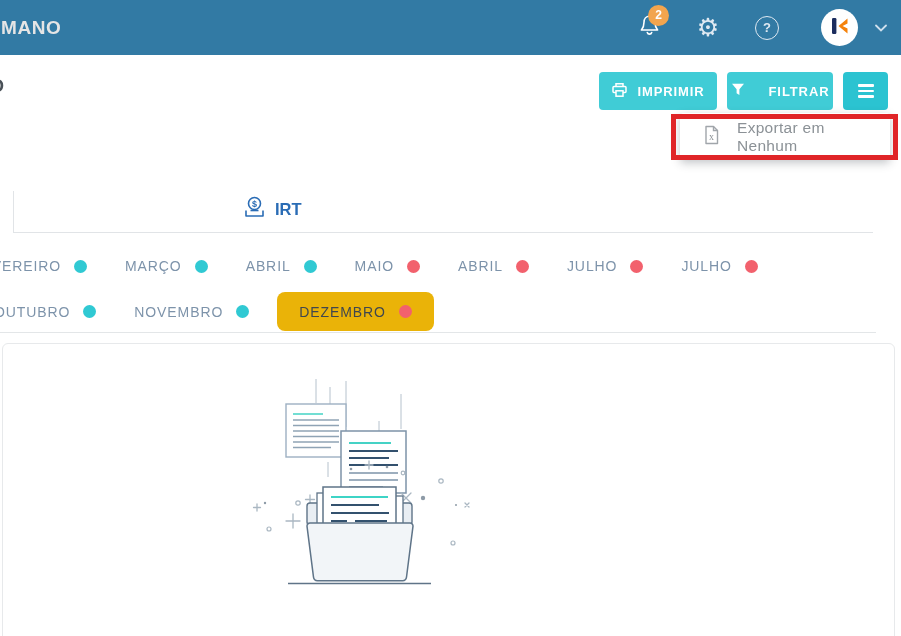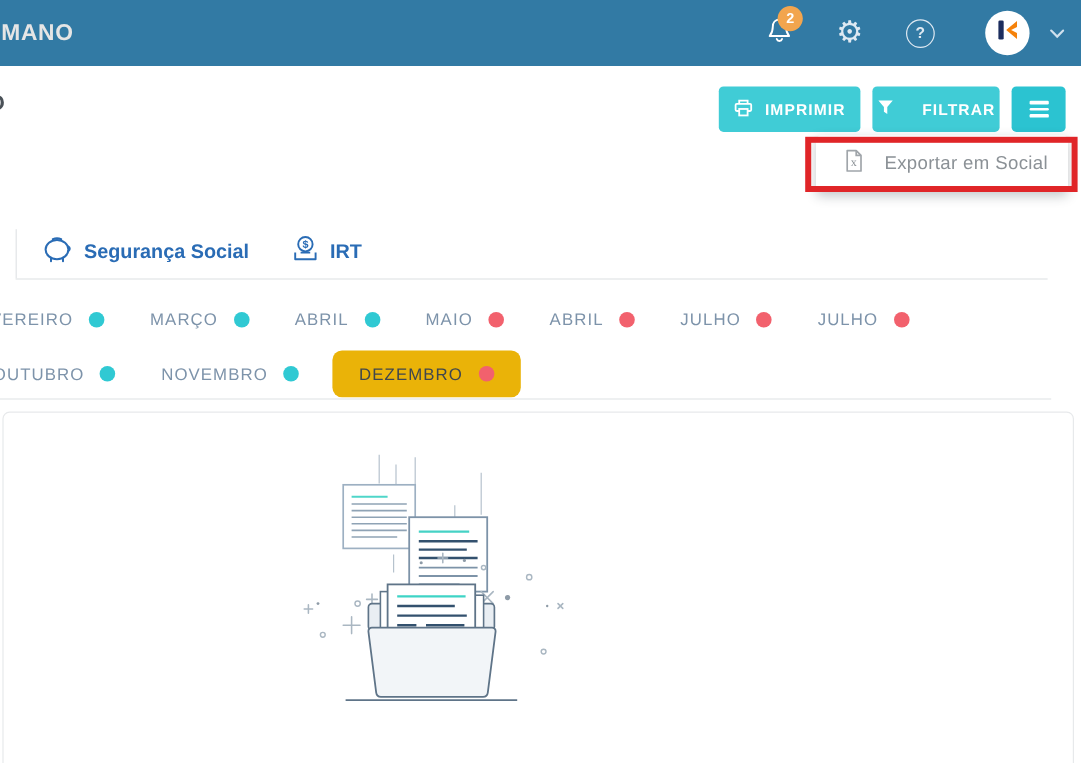--- a/index.html
+++ b/index.html
@@ -146,38 +146,27 @@
 
   <div class="dropdown">
     <div class="menu-item">
       <span>
         <svg width="17" height="20" viewBox="0 0 17 20">
           <path d="M3,1.5 H10.5 L14.5,5.5 V18.5 H3 Z" fill="#fff" stroke="#a0a5aa" stroke-width="1.4" stroke-linejoin="round"></path>
           <path d="M10.5,1.5 V5.5 H14.5" fill="none" stroke="#a0a5aa" stroke-width="1.4"></path>
           <text x="8.6" y="14.5" font-size="10" font-family="Liberation Serif, serif" fill="#8b9196" text-anchor="middle">x</text>
         </svg>
       </span>
-      <span>Exportar em Social</span>
+      <span>Exportar em Nenhum</span>
     </div>
   </div>
 
   <div class="annotation-box"></div>
 
   <span class="tab-divider"></span>
-  <div class="tab tab-ss">
-    <span>
-      <svg width="26" height="24" viewBox="0 0 26 24">
-        <ellipse cx="12.5" cy="12" rx="9.5" ry="8" fill="none" stroke="#2a6cb5" stroke-width="1.7"></ellipse>
-        <path d="M9,3.4 Q12.5,1.8 16,3.4" fill="none" stroke="#2a6cb5" stroke-width="1.7" stroke-linecap="round"></path>
-        <path d="M22,9.5 q2.2,1.6 0,3.6" fill="none" stroke="#2a6cb5" stroke-width="1.7" stroke-linecap="round"></path>
-        <path d="M7.5,19.4 v2.3 M17.5,19.4 v2.3" stroke="#2a6cb5" stroke-width="1.7" stroke-linecap="round"></path>
-      </svg>
-    </span>
-    <span>Segurança Social</span>
-  </div>
   <div class="tab tab-irt">
     <span>
       <svg width="23" height="23" viewBox="0 0 23 23">
         <circle cx="11.5" cy="7.5" r="6" fill="none" stroke="#2a6cb5" stroke-width="1.6"></circle>
         <text x="11.5" y="11" font-size="9" font-weight="bold" font-family="Liberation Sans, sans-serif" fill="#2a6cb5" text-anchor="middle">$</text>
         <path d="M3,14.5 V20 H20 V14.5" fill="none" stroke="#2a6cb5" stroke-width="1.6" stroke-linejoin="round"></path>
         <path d="M7.5,14.5 h8" stroke="#2a6cb5" stroke-width="1.6"></path>
       </svg>
     </span>
     <span>IRT</span>

